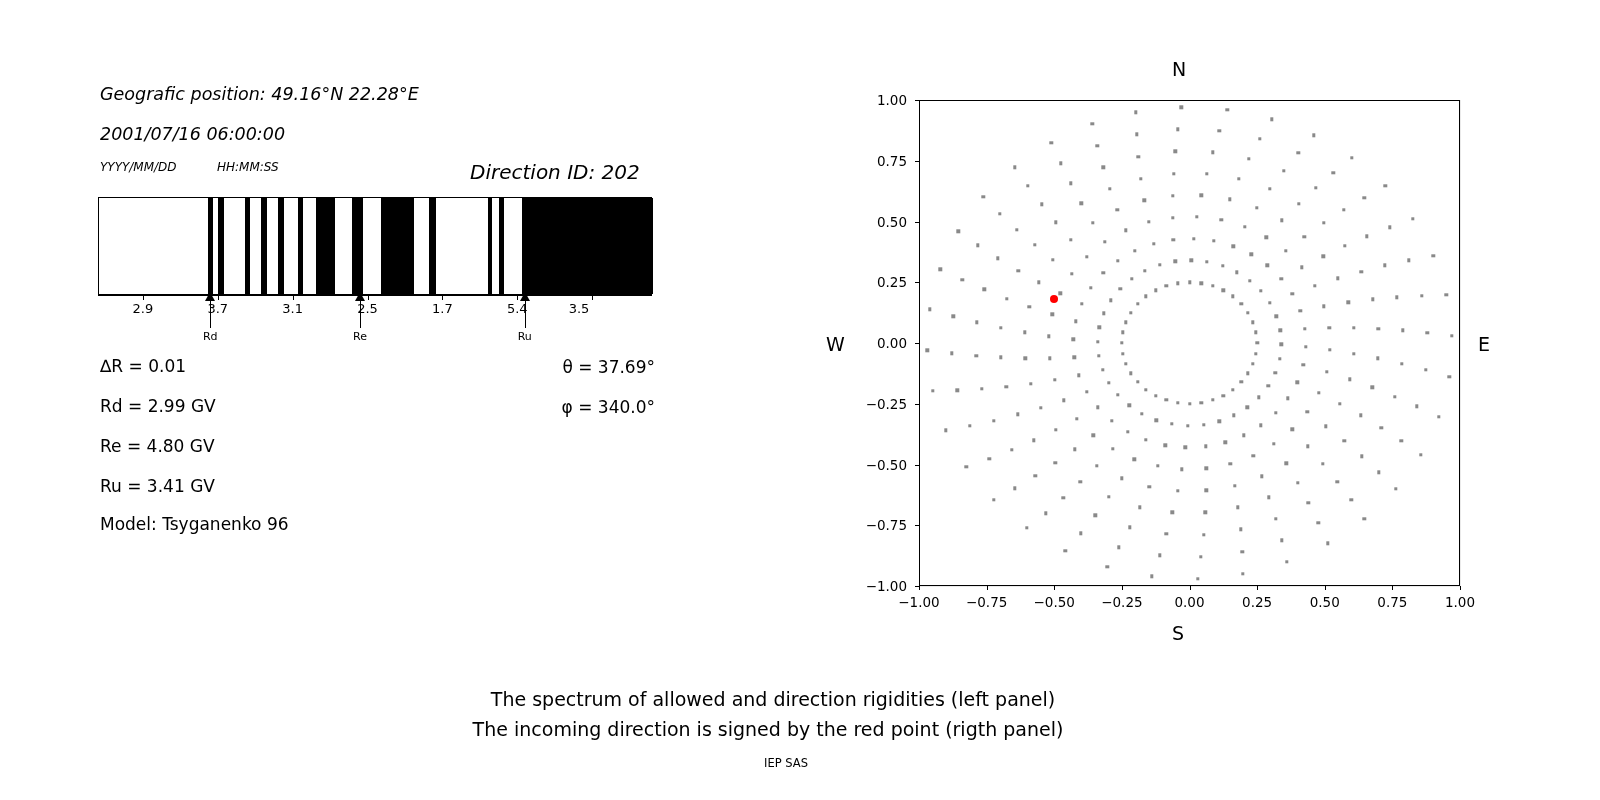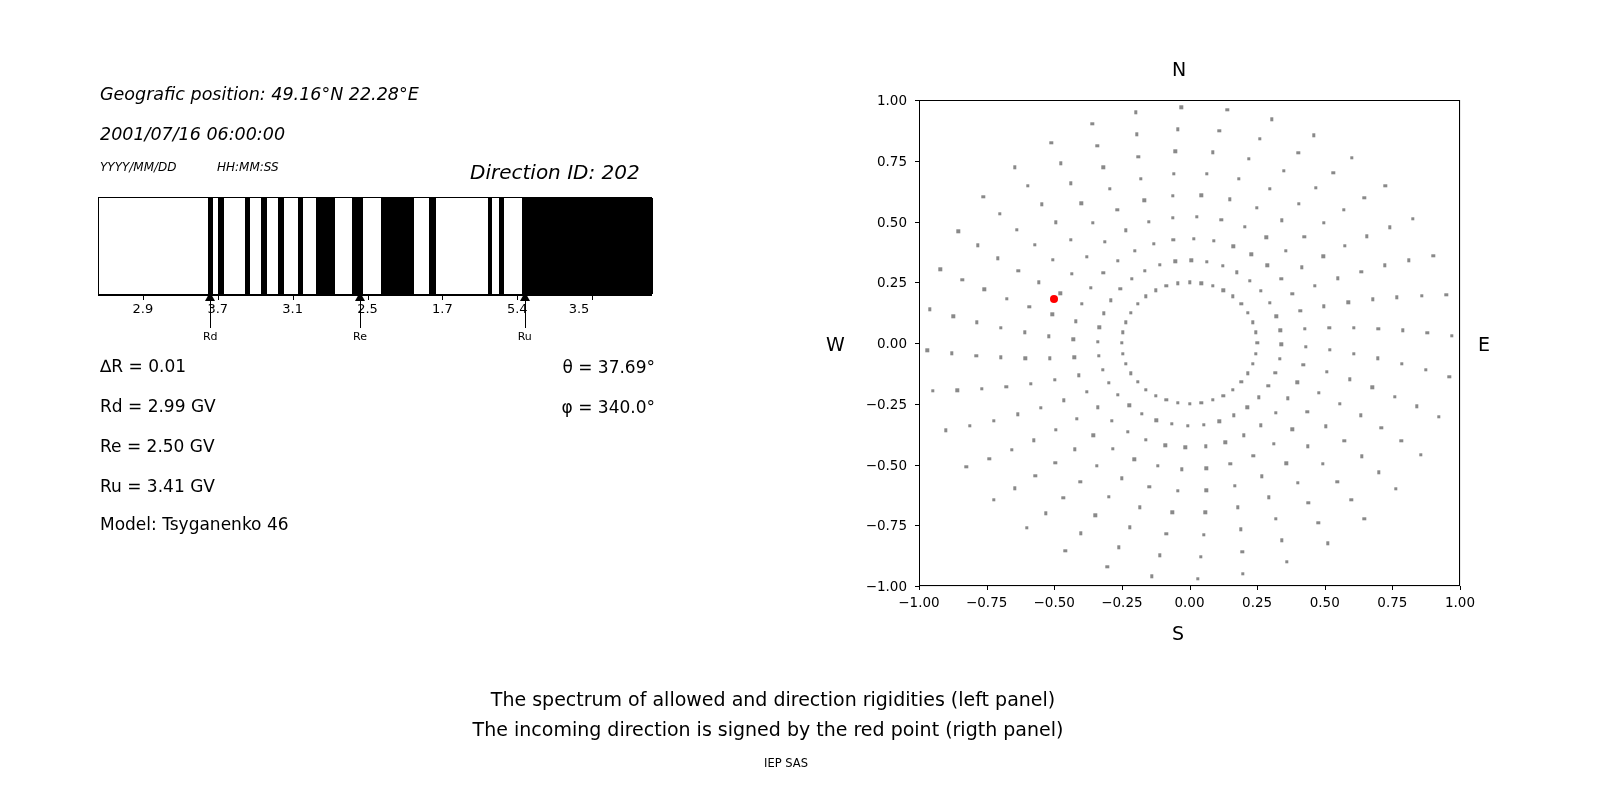--- a/index.html
+++ b/index.html
@@ -118,23 +118,23 @@
     <div class="arrow-marker" style="left: 360.027px; top: 300px; height: 28px;"></div>
     <div class="arrow-head" style="left: 360.027px; top: 292px;"></div>
     <div class="arrow-label" style="left: 360.027px; top: 330px;">Re</div>
     <div class="arrow-marker" style="left: 524.73px; top: 300px; height: 28px;"></div>
     <div class="arrow-head" style="left: 524.73px; top: 292px;"></div>
     <div class="arrow-label" style="left: 524.73px; top: 330px;">Ru</div>
   </div>
 
 <div class="param" style="left:100px;top:356px;">∆R = 0.01</div>
 <div class="param" style="left:100px;top:396px;">Rd = 2.99 GV</div>
-<div class="param" style="left:100px;top:436px;">Re = 2.50 GV</div>
+<div class="param" style="left:100px;top:436px;">Re = 4.80 GV</div>
 <div class="param" style="left:100px;top:476px;">Ru = 3.41 GV</div>
-<div class="param" style="left:100px;top:514px;">Model: Tsyganenko 46</div>
+<div class="param" style="left:100px;top:514px;">Model: Tsyganenko 96</div>
 
 <div class="param-right" style="left:455px;top:357px;width:200px;">θ = 37.69°</div>
 <div class="param-right" style="left:455px;top:397px;width:200px;">φ = 340.0°</div>
 
 <div class="abs" id="polar-panel">
   <div id="polar-grid">
       <div class="gridline-v" style="left: 0px;"></div>
       <div class="gridline-v" style="left: 67.625px;"></div>
       <div class="gridline-v" style="left: 135.25px;"></div>
       <div class="gridline-v" style="left: 202.875px;"></div>

